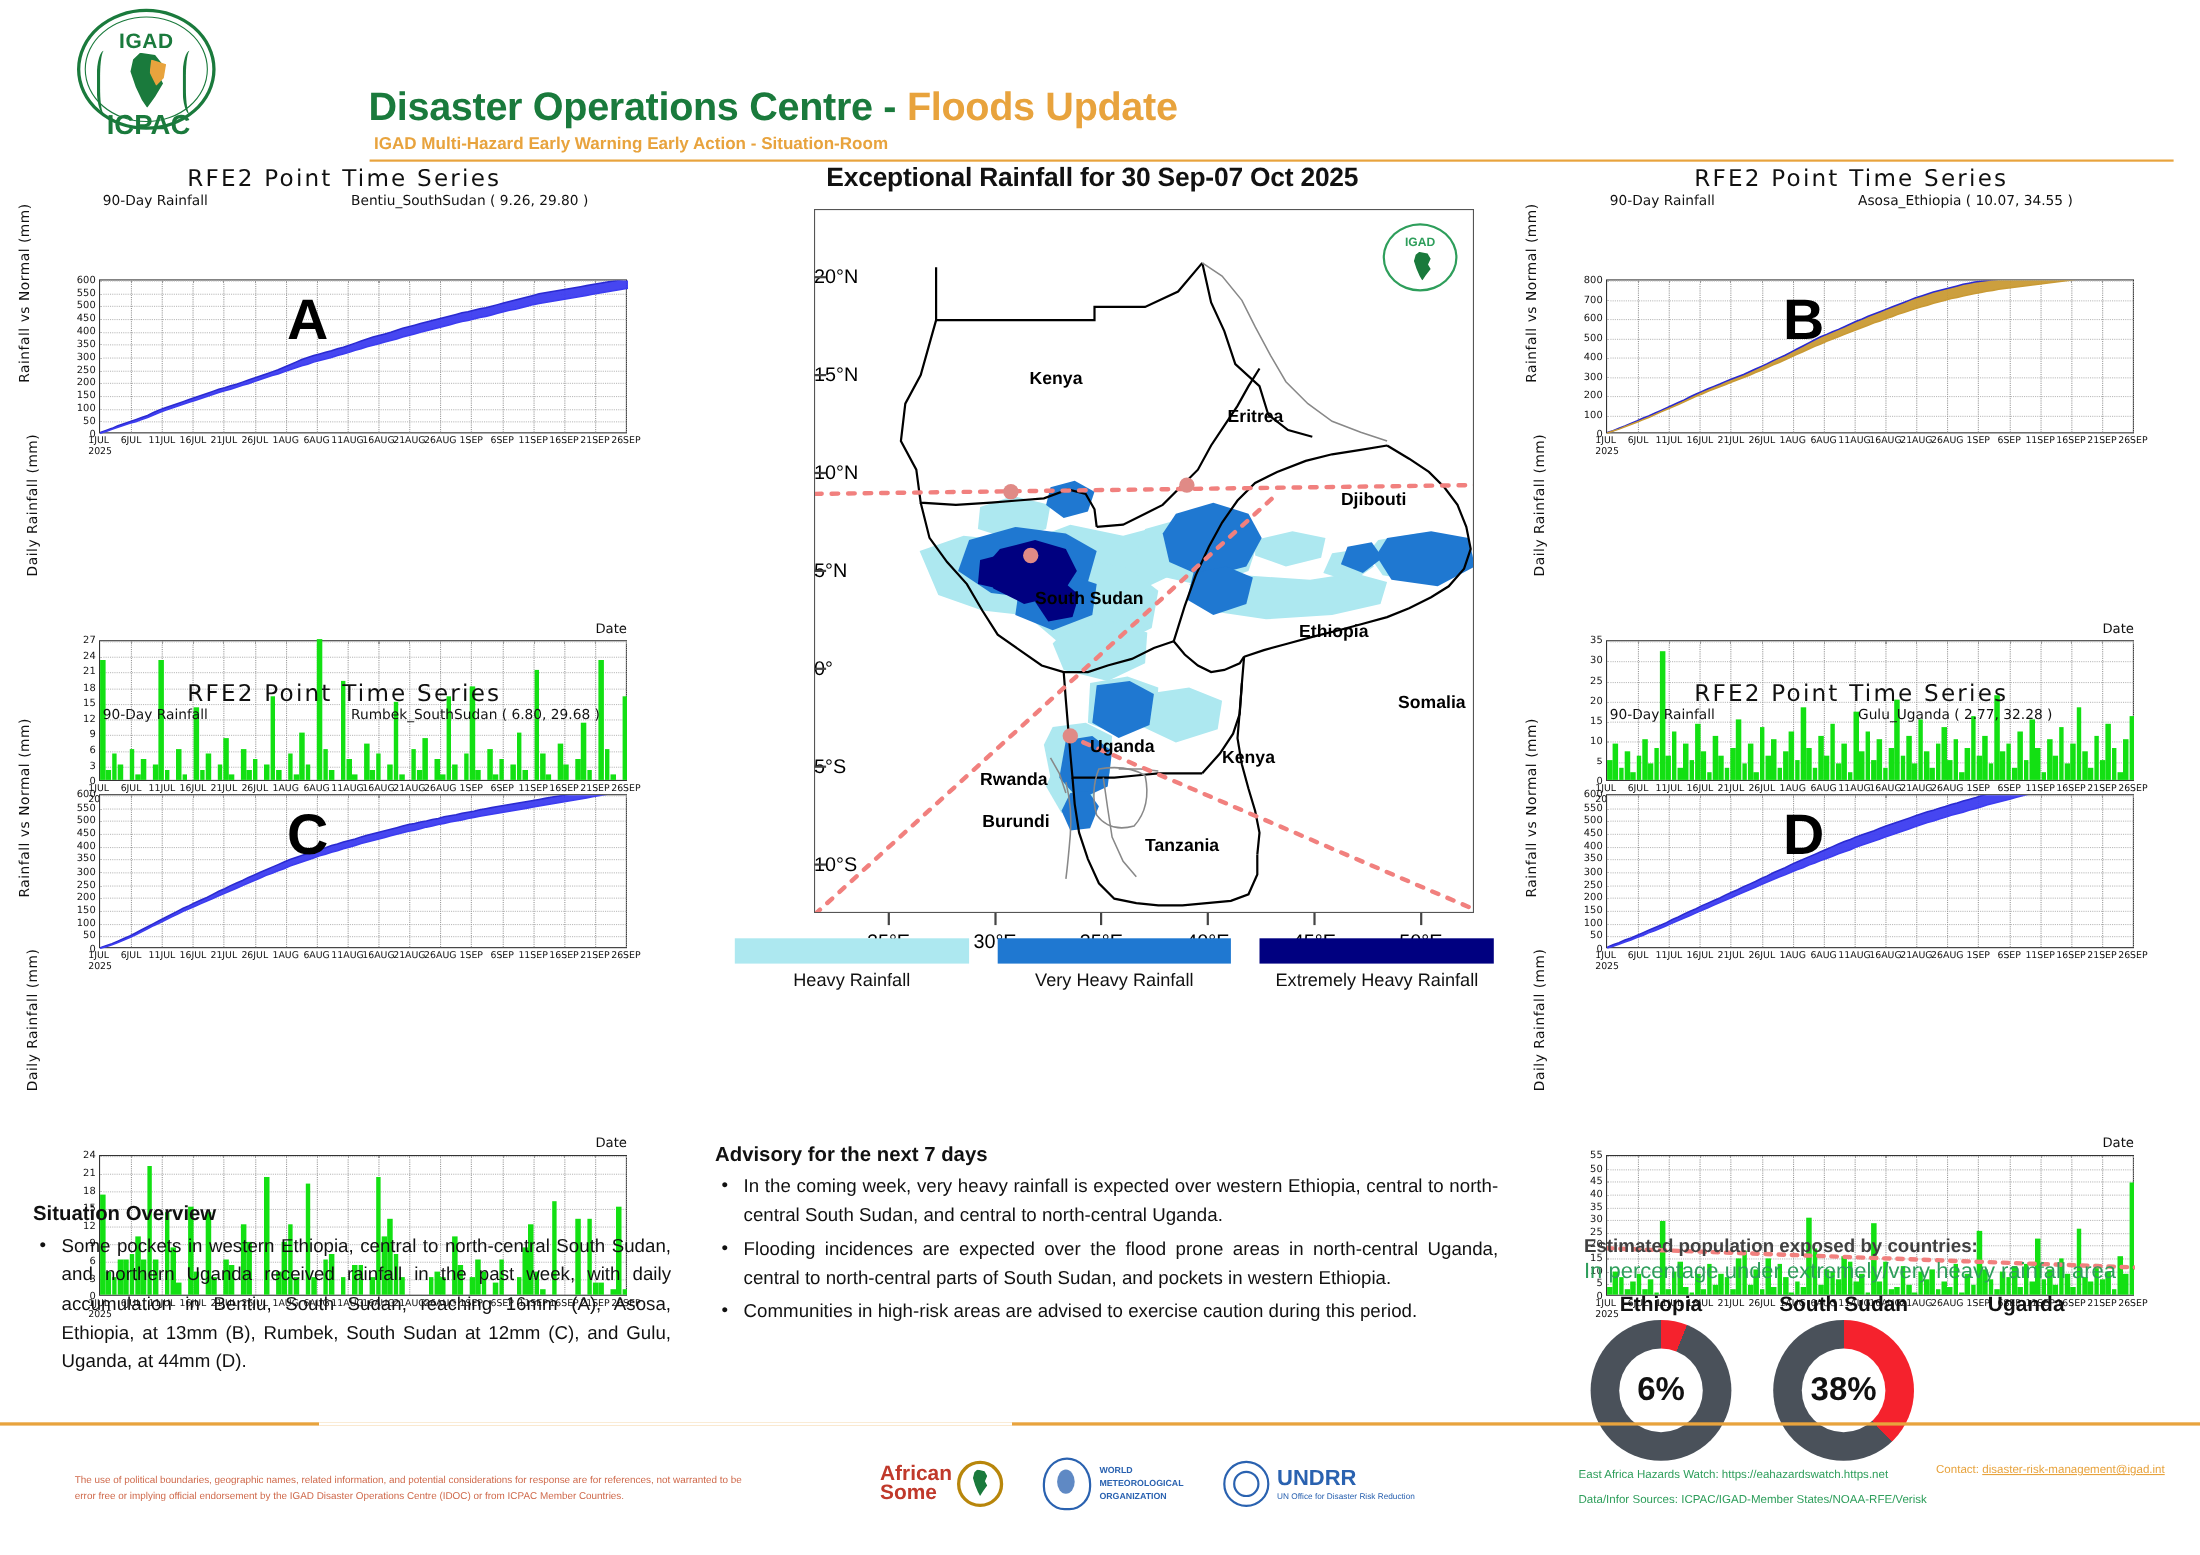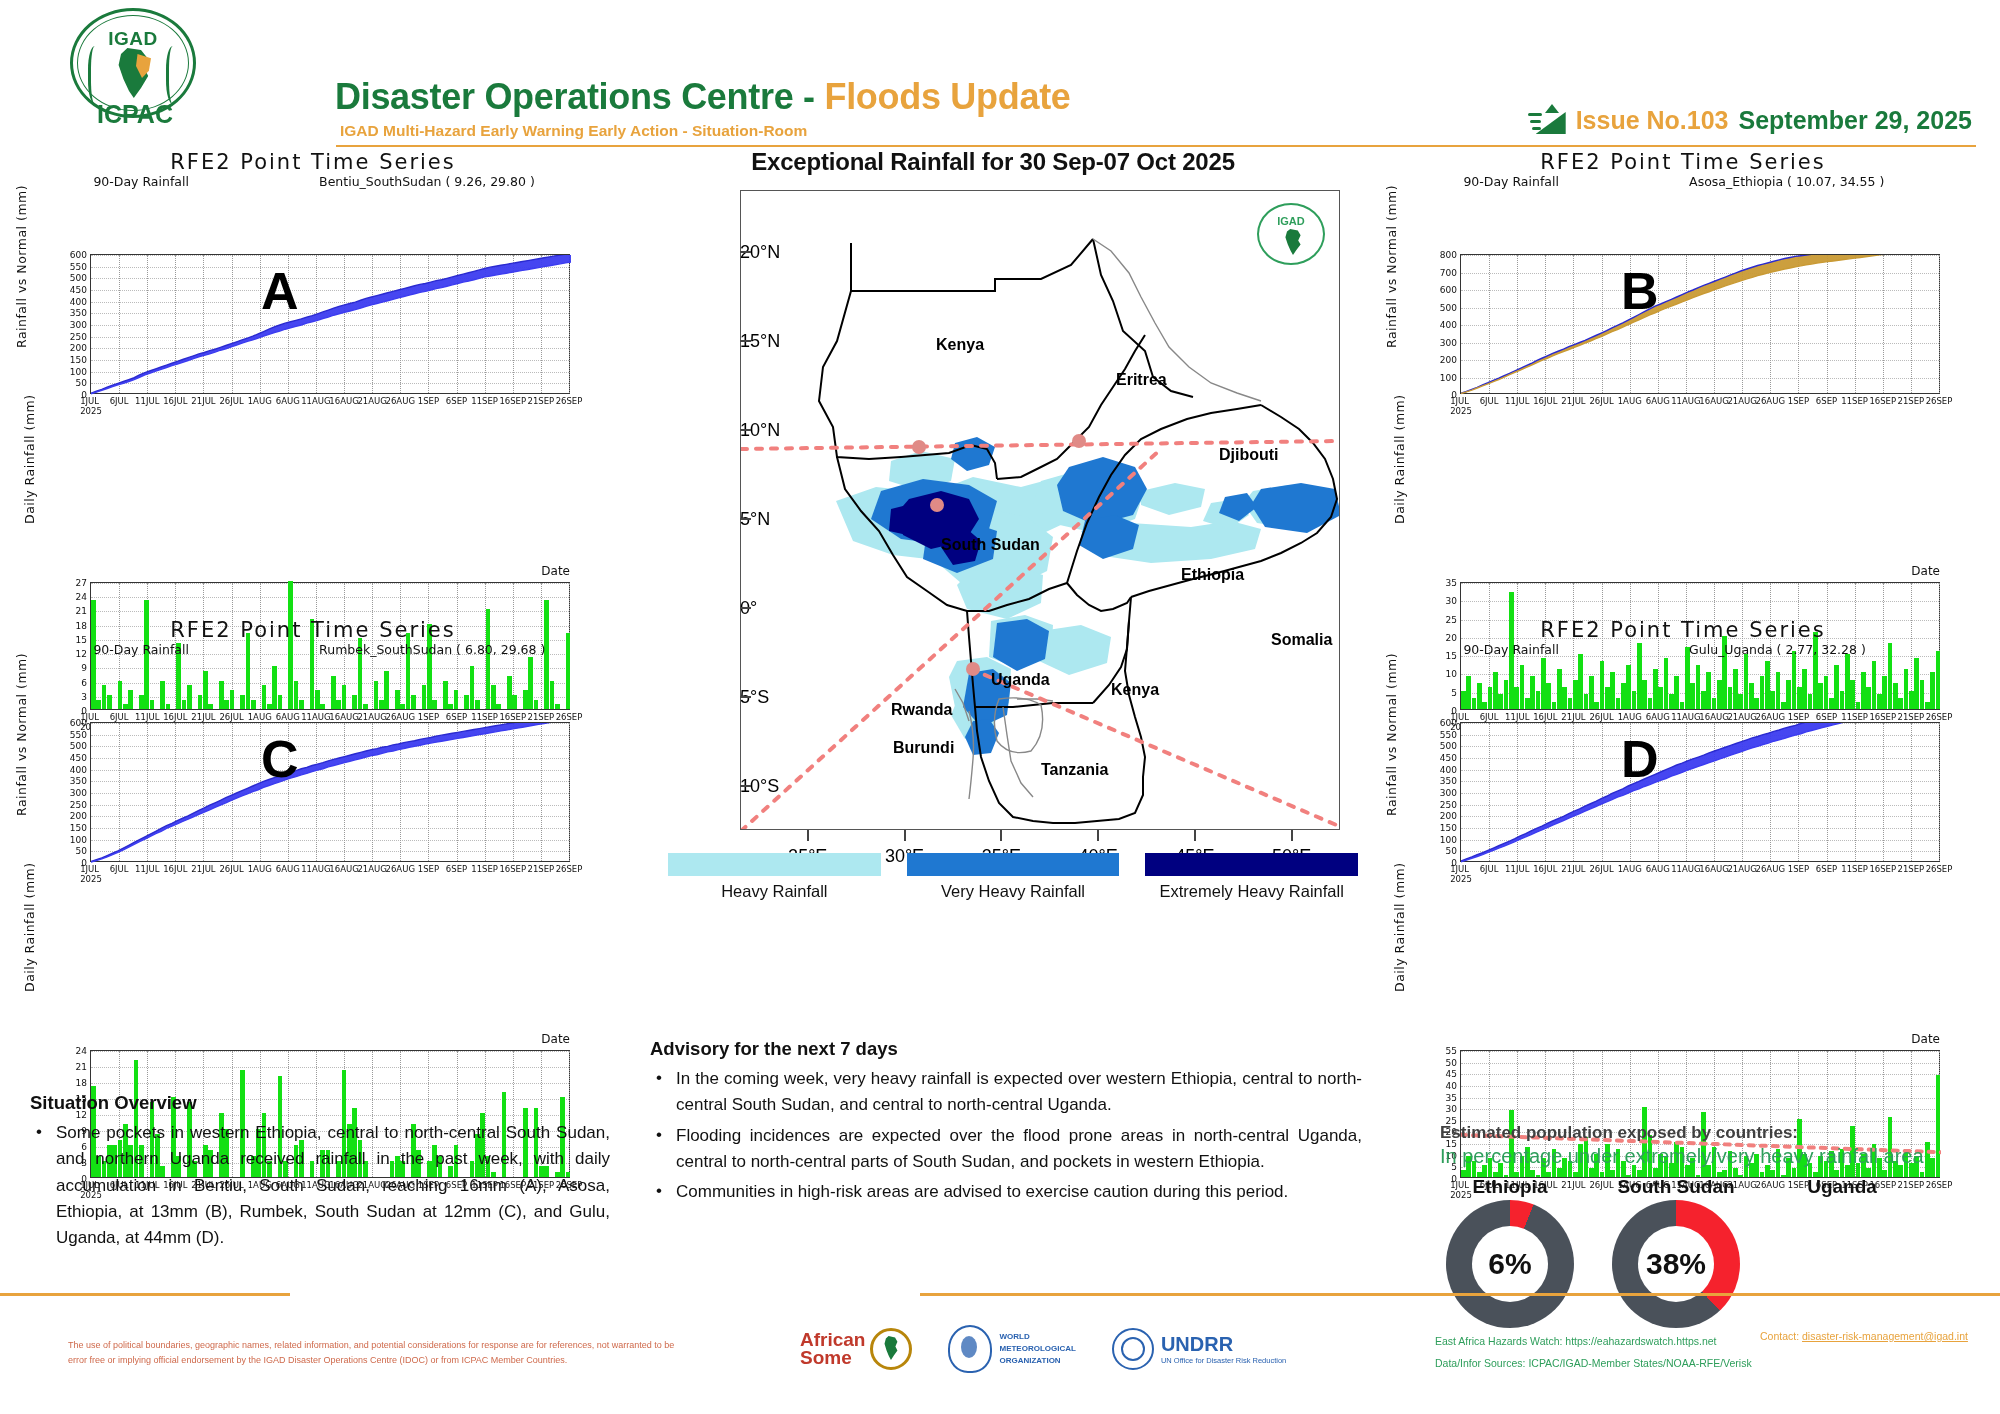--- a/index.html
+++ b/index.html
@@ -106,31 +106,20 @@
       <div class="ring2"></div>
     <div class="word">IGAD</div>
     <div class="africa"></div>
     <div class="africa-or"></div>
     <div class="wre" style="left:18px"></div>
       <div class="wre" style="left:96px"></div>
   </div>
   <div id="icpac-text">ICPAC</div>
   <div id="main-title"><span>Disaster Operations Centre - </span><span class="sub">Floods Update</span></div>
   <div id="subtitle">IGAD Multi-Hazard Early Warning Early Action - Situation-Room</div>
-  <div id="issue-wrap">
-    <div id="flood-icon">
-        <div class="hill"></div>
-        <div class="house"></div>
-        <div class="w1"></div>
-        <div class="w2"></div>
-        <div class="w3"></div>
-      </div>
-    <div id="issue-no">Issue No.103</div>
-    <div id="issue-date">September 29, 2025</div>
-  </div>
   <div id="hdr-rule"></div>
 </div>
 
 <div id="chart-A" class="panel" style="left:8px;top:150px;width:610px;height:330px;">
     <div class="panel-title">RFE2 Point Time Series</div>
     <div class="panel-sub">
           <span class="left">90-Day Rainfall</span>
           <span class="right">Bentiu_SouthSudan ( 9.26, 29.80 )</span>
         </div>
     <div class="ylab" style="left:6px;top:58px;height:140px;">Rainfall vs Normal (mm)</div>

